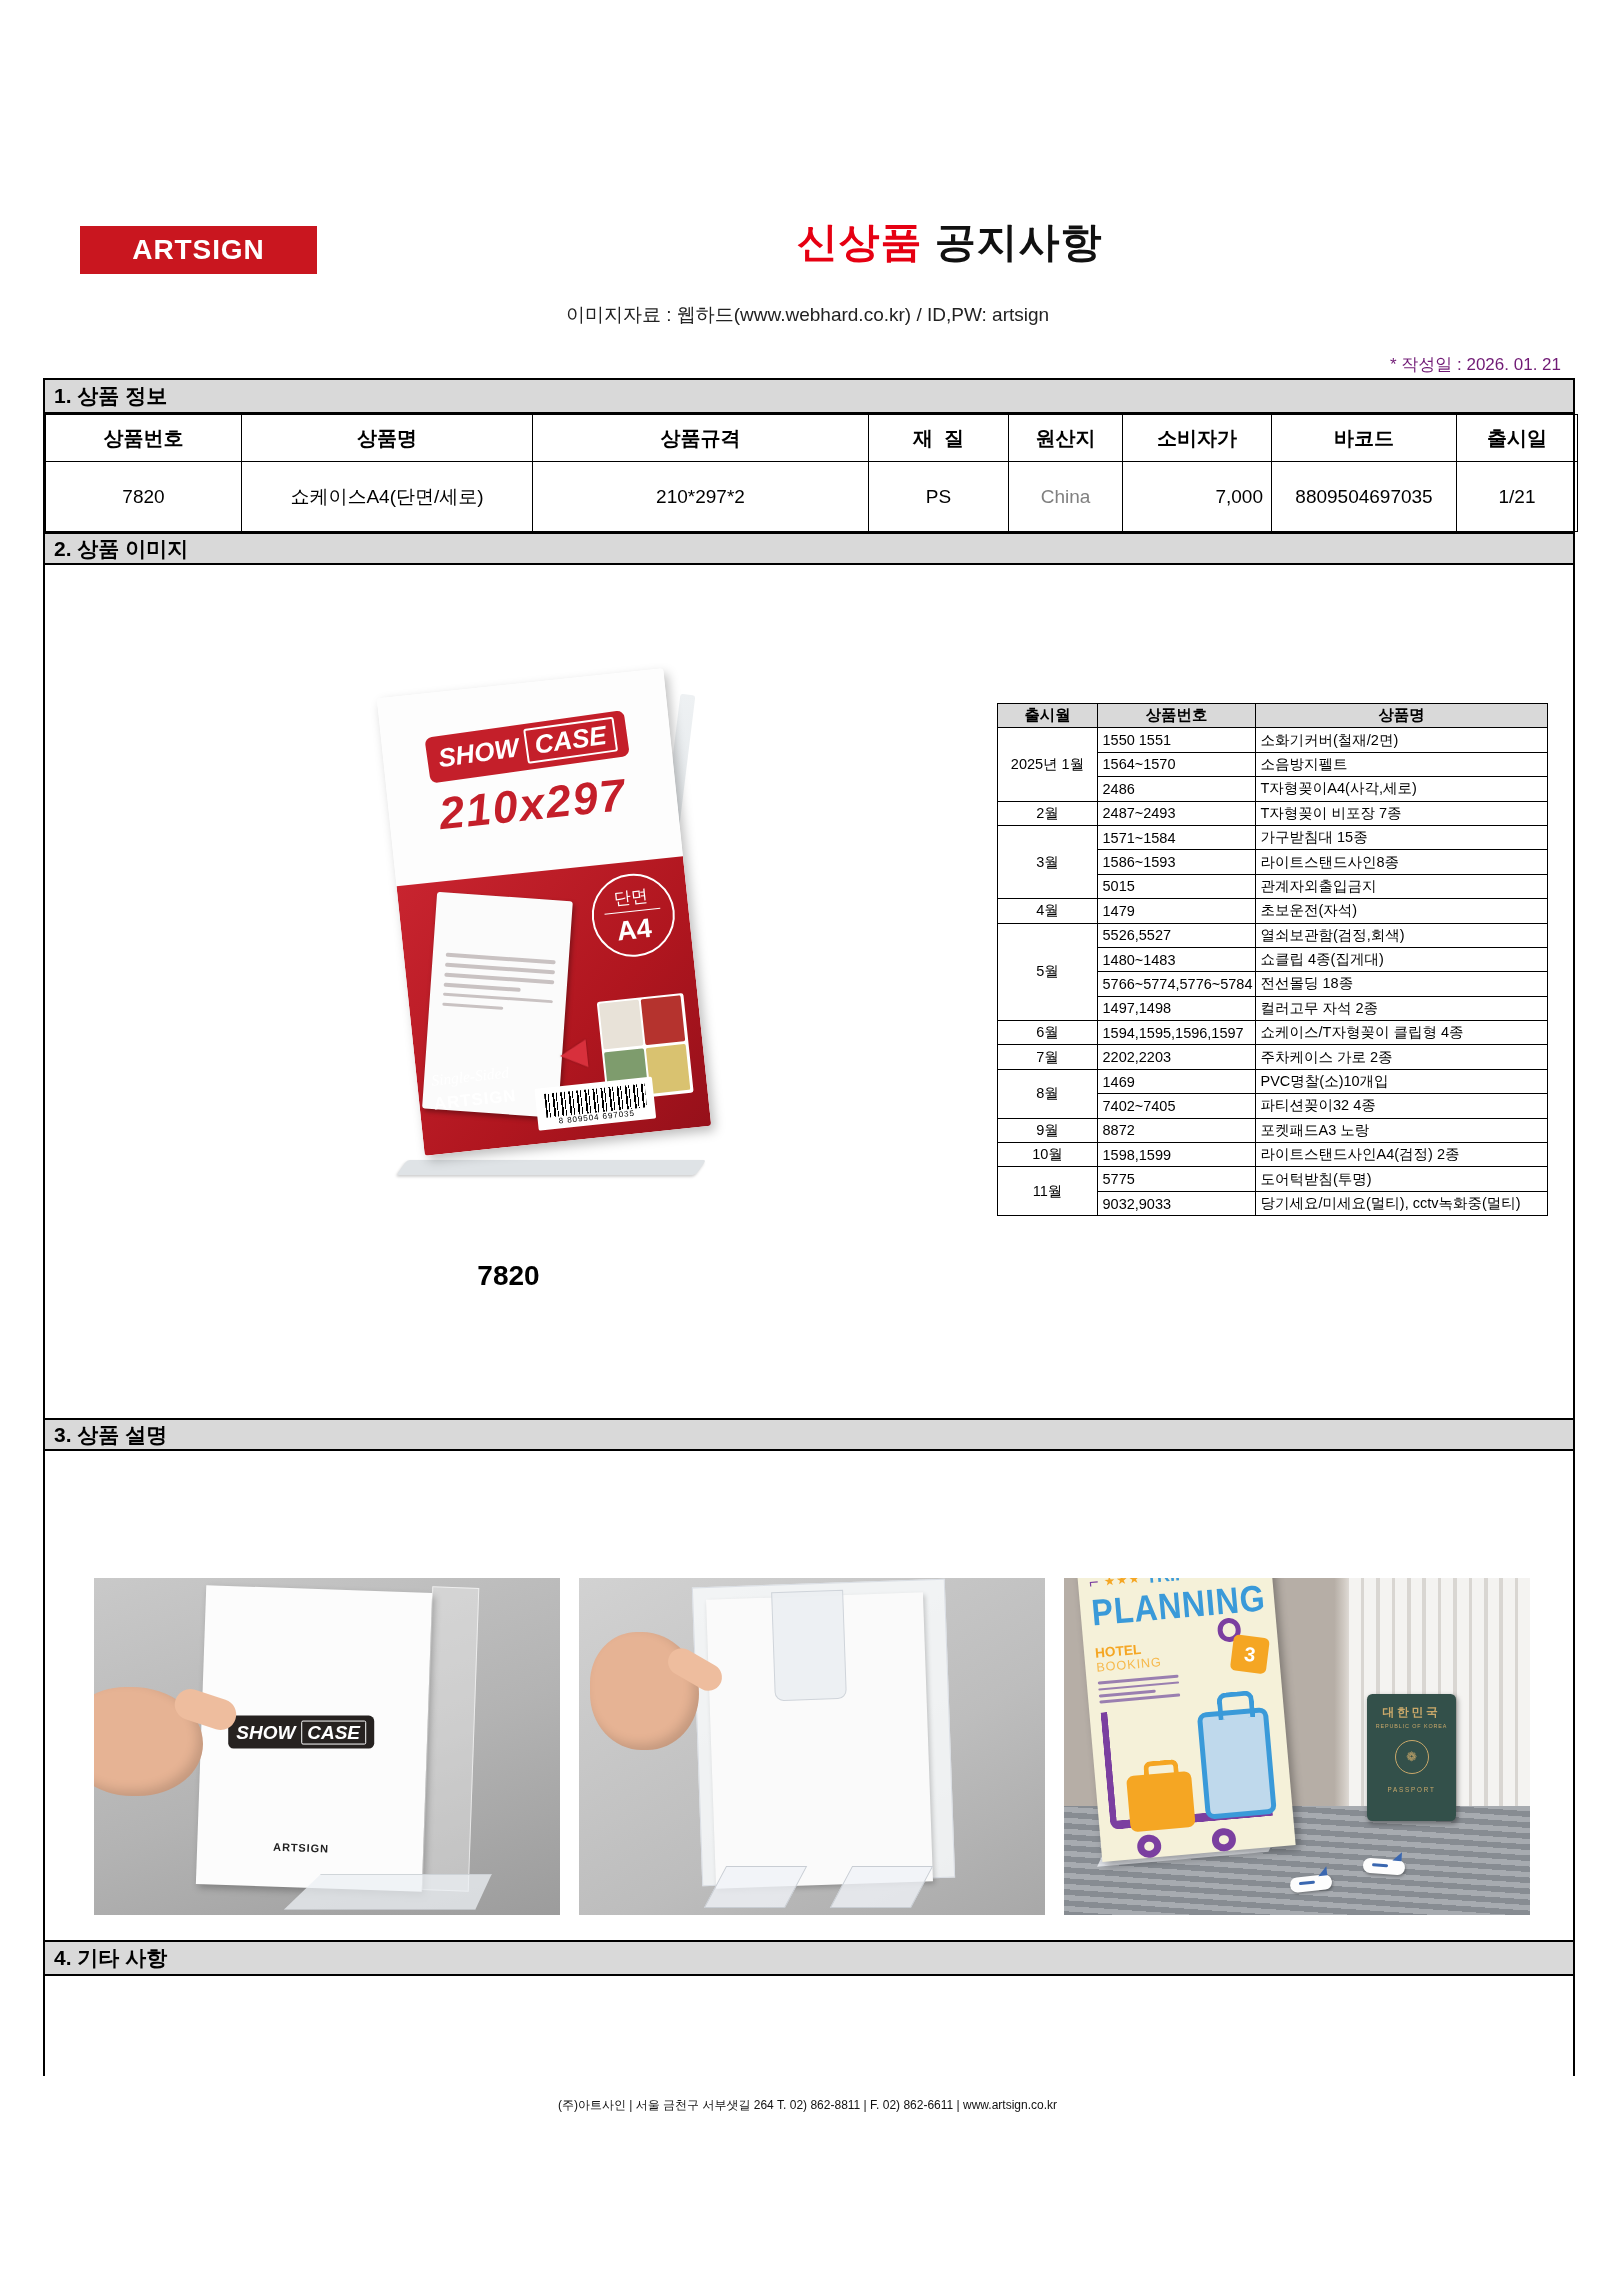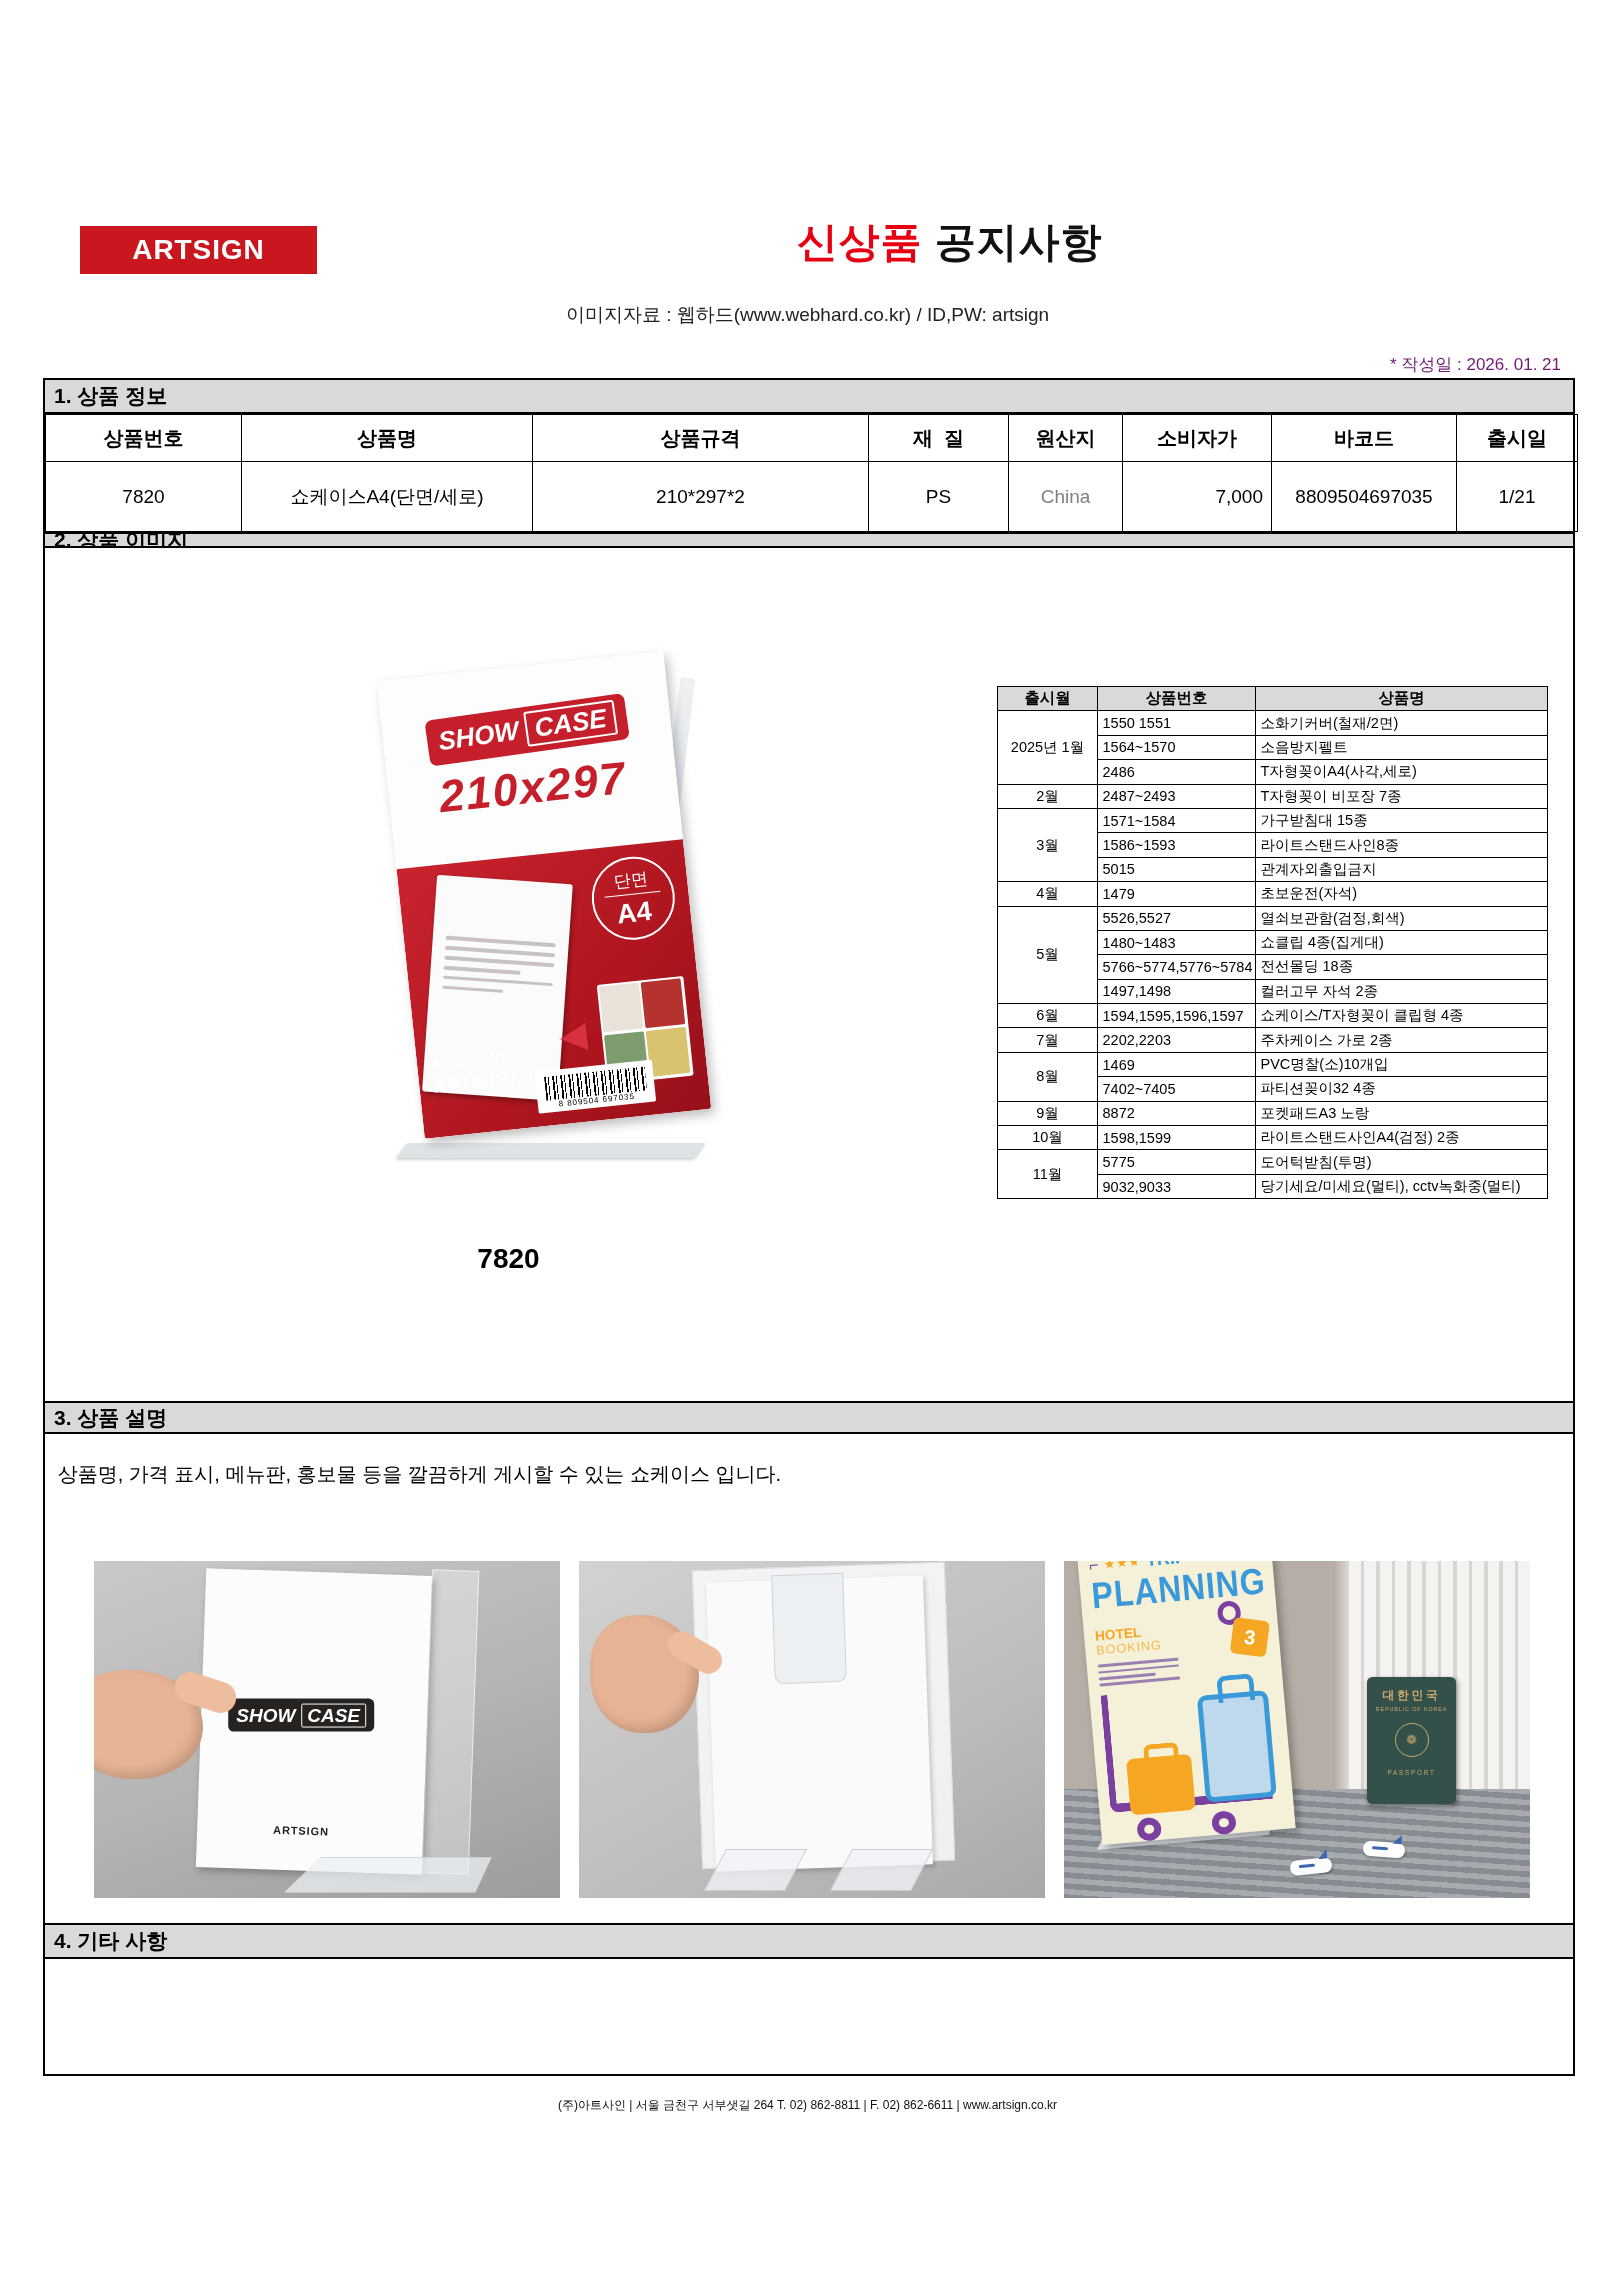--- a/index.html
+++ b/index.html
@@ -17,21 +17,21 @@
   .subtitle { position:absolute; left:0; top:302px; width:1615px; text-align:center;
     font-size:19px; color:#222; }
   .date-note { position:absolute; top:353px; right:54px; font-size:17px; color:#701a75; }
 
   
   .main-box { position:absolute; left:43px; top:378px; width:1532px; height:1698px;
     border:2.7px solid #000; background:#fff; }
   .sec-bar { background:#D9D9D9; border-top:2.7px solid #000; border-bottom:2.7px solid #000;
     font-weight:bold; font-size:21px; padding-left:9px; display:flex; align-items:center; }
   .sec-bar.first { border-top:none; }
-  .bar1 { height:34px; } .bar2 { height:16px; } .bar3 { height:33px; } .bar4 { height:36px; }
+  .bar1 { height:34px; } .bar2 { height:33px; } .bar3 { height:33px; } .bar4 { height:36px; }
 
   
   .info-table { width:100%; height:117px; border-collapse:collapse; table-layout:fixed; }
   .info-table th, .info-table td { border:1.8px solid #000; text-align:center; white-space:pre; }
   .info-table th { font-size:20px; font-weight:bold; height:47px; }
   .info-table td { font-size:19px; height:70px; }
   .info-table td.origin { color:#808080; }
   .info-table td.price { text-align:right; padding-right:8px; }
 
   
@@ -391,21 +391,20 @@
             <tr>
               <td class="rt-no">9032,9033</td>
               <td class="rt-name">당기세요/미세요(멀티), cctv녹화중(멀티)</td>
             </tr>
           </tbody>
       </table>
     </div>
 
     <div class="sec-bar bar3">3. 상품 설명</div>
     <div class="s3-body">
-      <div class="s3-desc">상품명, 가격 표시, 메뉴판, 홍보물 등을 깔끔하게 게시할 수 있는 쇼케이스 입니다.</div>
 
       <div class="photos">
 
         <div class="photo photo1">
           <div class="p1-strip"></div>
           <div class="p1-sheet">
             <div class="p1-logo">
               <span>SHOW</span>
               <span class="cased">CASE</span>
             </div>

